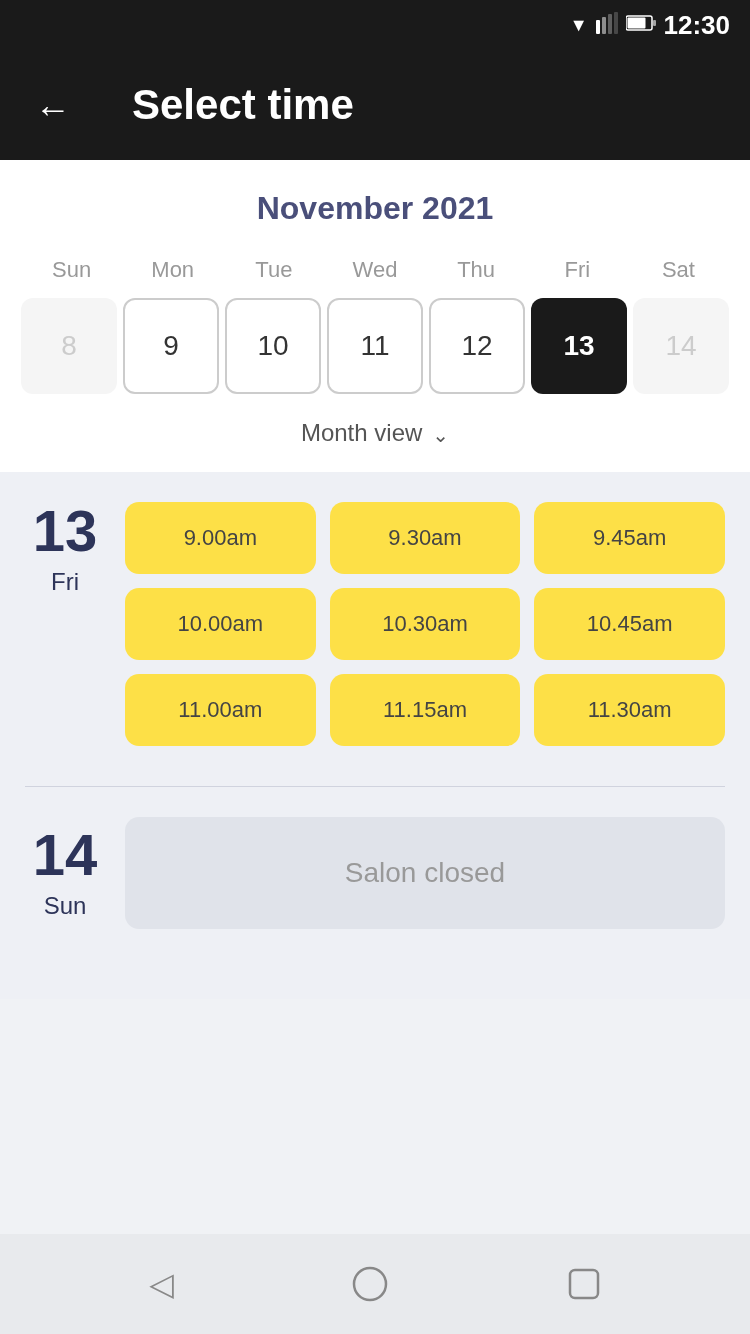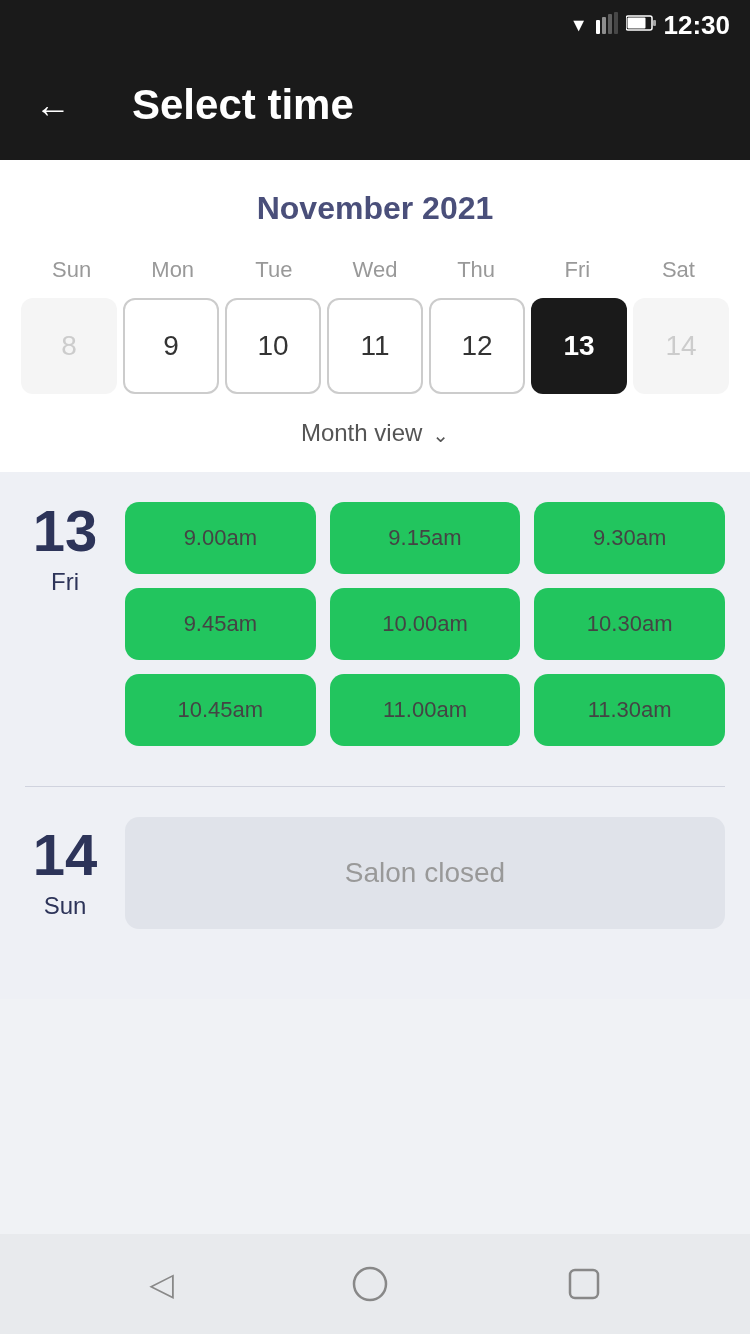--- a/index.html
+++ b/index.html
@@ -176,21 +176,21 @@
     .day-block-content {
       display: flex;
       gap: 20px;
       align-items: flex-start;
     }
     .time-grid-wrapper {
       flex: 1;
     }
 
     .time-slot {
-      background: #22c55e;
+      background: #fde047;
       border-radius: 14px;
       padding: 22px 4px;
       text-align: center;
       font-size: 22px;
       color: #444;
       cursor: pointer;
       border: 1px solid transparent;
     }
 
     
@@ -306,27 +306,27 @@
 
   <div class="day-block">
     <div class="day-block-content">
       <div class="day-info">
         <span class="day-number">13</span>
         <span class="day-name">Fri</span>
       </div>
       <div class="time-grid-wrapper">
         <div class="time-grid">
           <div class="time-slot">9.00am</div>
-          <div class="time-slot">9.15am</div>
           <div class="time-slot">9.30am</div>
           <div class="time-slot">9.45am</div>
           <div class="time-slot">10.00am</div>
           <div class="time-slot">10.30am</div>
           <div class="time-slot">10.45am</div>
           <div class="time-slot">11.00am</div>
+          <div class="time-slot">11.15am</div>
           <div class="time-slot">11.30am</div>
         </div>
       </div>
     </div>
   </div>
 
   <div class="divider"></div>
 
   <div class="day-block">
     <div class="day-block-closed">

